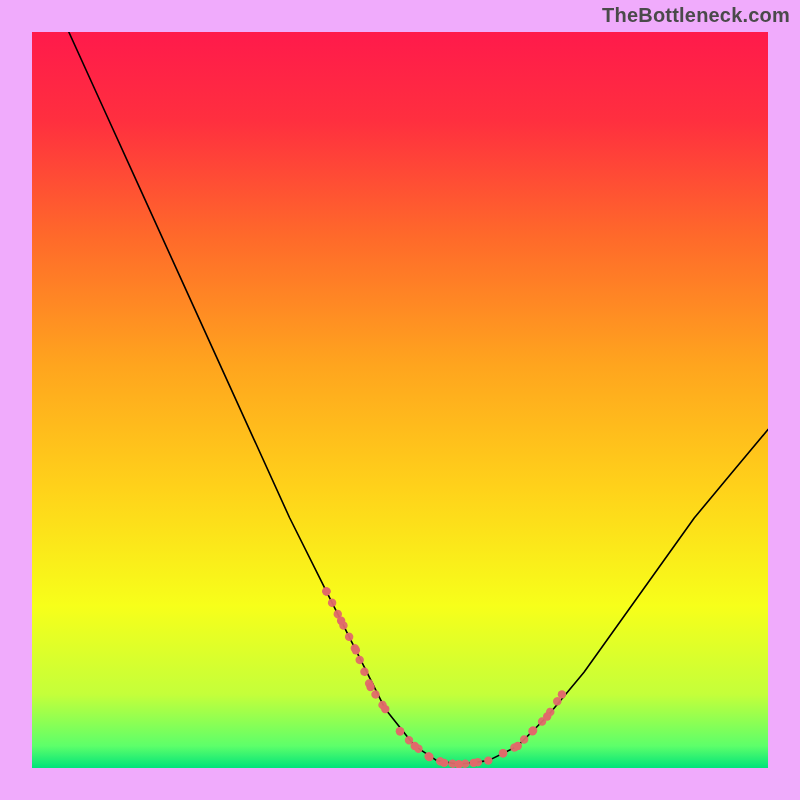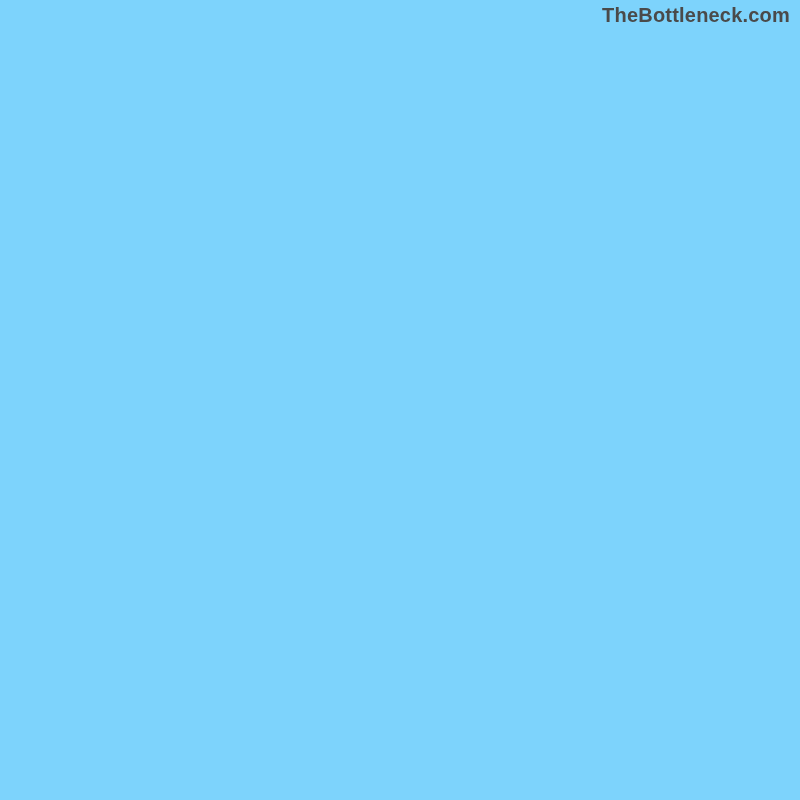--- a/index.html
+++ b/index.html
@@ -1,22 +1,21 @@
 <!DOCTYPE html>
 <html><head>
 <meta charset="utf-8">
 <style>
   * { margin: 0; padding: 0; box-sizing: border-box; }
   html, body { width: 800px; height: 800px; overflow: hidden; background: #000; }
   .stage {
     position: relative;
     width: 800px;
     height: 800px;
-    background: #7dd3fc;
-    text-align: right;
+    background: #f0abfc;
   }
   .watermark {
     position: absolute;
     top: 4px;
     right: 10px;
     font-family: Arial, Helvetica, sans-serif;
     font-size: 20px;
     font-weight: 600;
     color: #4a4a4a;
     letter-spacing: 0.2px;

